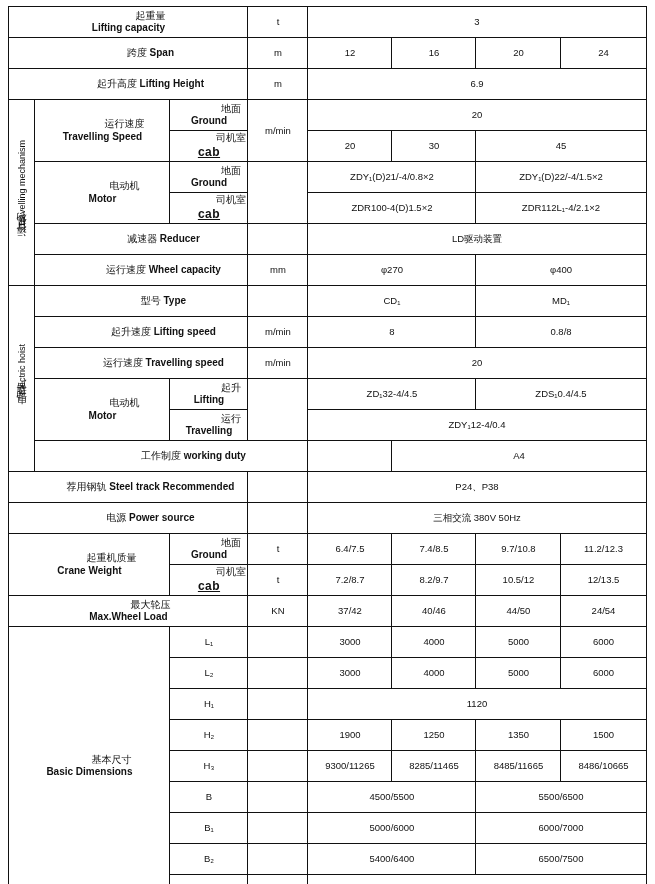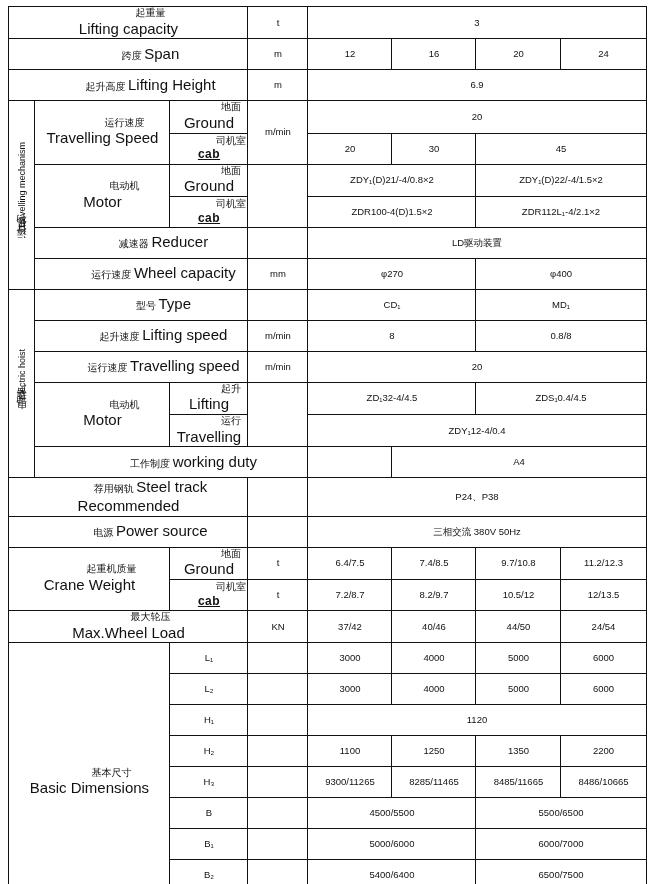--- a/index.html
+++ b/index.html
@@ -33,21 +33,21 @@
     line-height: 1.25;
     height: 30px;
   }
   .cn {
     font-size: 10px;
   }
   .en {
     font-size: 9px;
   }
   .inline-cn { font-size: 10px; margin-left: 44px; }
-  .inline-en { font-size: 15px; }
+  .inline-en { font-size: 10px; font-weight: bold; }
   .two-line span { display: block; }
   .vert {
     writing-mode: vertical-rl;
     transform: rotate(180deg);
     white-space: nowrap;
     line-height: 1.35;
     margin: 0 auto;
   }
   .vert .cn { font-size: 10px; letter-spacing: 1px; }
   .vert .en { font-size: 9px; }
@@ -334,24 +334,24 @@
 
       <tr>
         <td>H₁</td>
         <td></td>
         <td colspan="4">1120</td>
       </tr>
 
       <tr>
         <td>H₂</td>
         <td></td>
-        <td>1100</td>
+        <td>1900</td>
         <td>1250</td>
         <td>1350</td>
-        <td>2200</td>
+        <td>1500</td>
       </tr>
 
       <tr>
         <td>H₃</td>
         <td></td>
         <td>9300/11265</td>
         <td>8285/11465</td>
         <td>8485/11665</td>
         <td>8486/10665</td>
       </tr>

